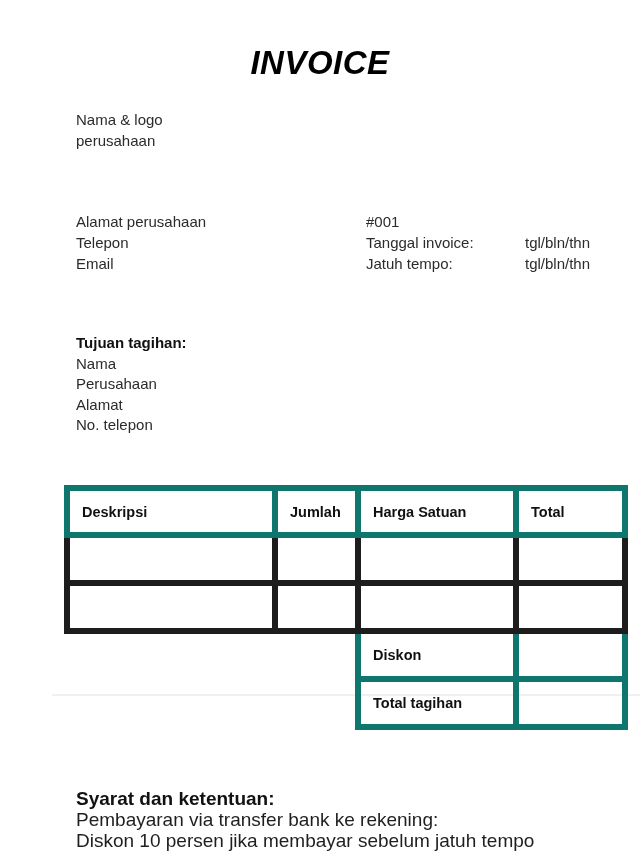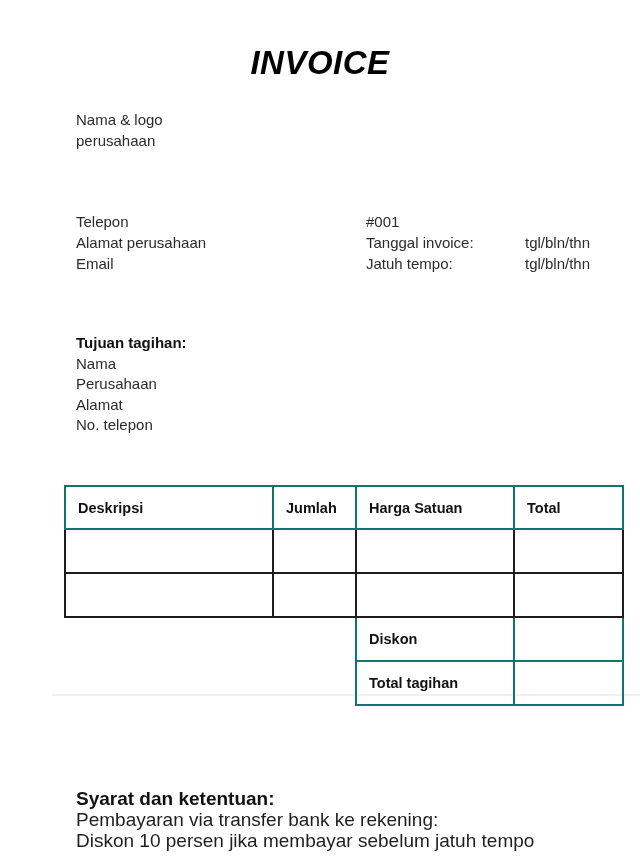--- a/index.html
+++ b/index.html
@@ -101,21 +101,21 @@
   #items-table {
     position: absolute;
     left: 64px;
     top: 485px;
     width: 558px;
     border-collapse: collapse;
     table-layout: fixed;
     font-size: 14.5px;
   }
   #items-table td, #items-table th {
-    border: 2px solid #0f766e;
+    border: 6px solid #0f766e;
     padding: 0 0 0 12px;
     text-align: left;
     vertical-align: middle;
     font-weight: bold;
     color: #111111;
   }
   #items-table th {
     height: 41px;
   }
   #items-table td.item-cell {
@@ -160,22 +160,22 @@
 <div id="page">
 
   <div id="invoice-title">INVOICE</div>
 
   <div id="company-block">
     <div>Nama &amp; logo</div>
     <div>perusahaan</div>
   </div>
 
   <div id="company-contact">
+    <div>Alamat perusahaan</div>
     <div>Telepon</div>
-    <div>Alamat perusahaan</div>
     <div>Email</div>
   </div>
 
   <div id="invoice-meta">
     <div class="meta-row">
       <span class="meta-value">#001</span>
     </div>
     <div class="meta-row">
       <span class="meta-label">Tanggal invoice:</span>
       <span class="meta-value">tgl/bln/thn</span>

